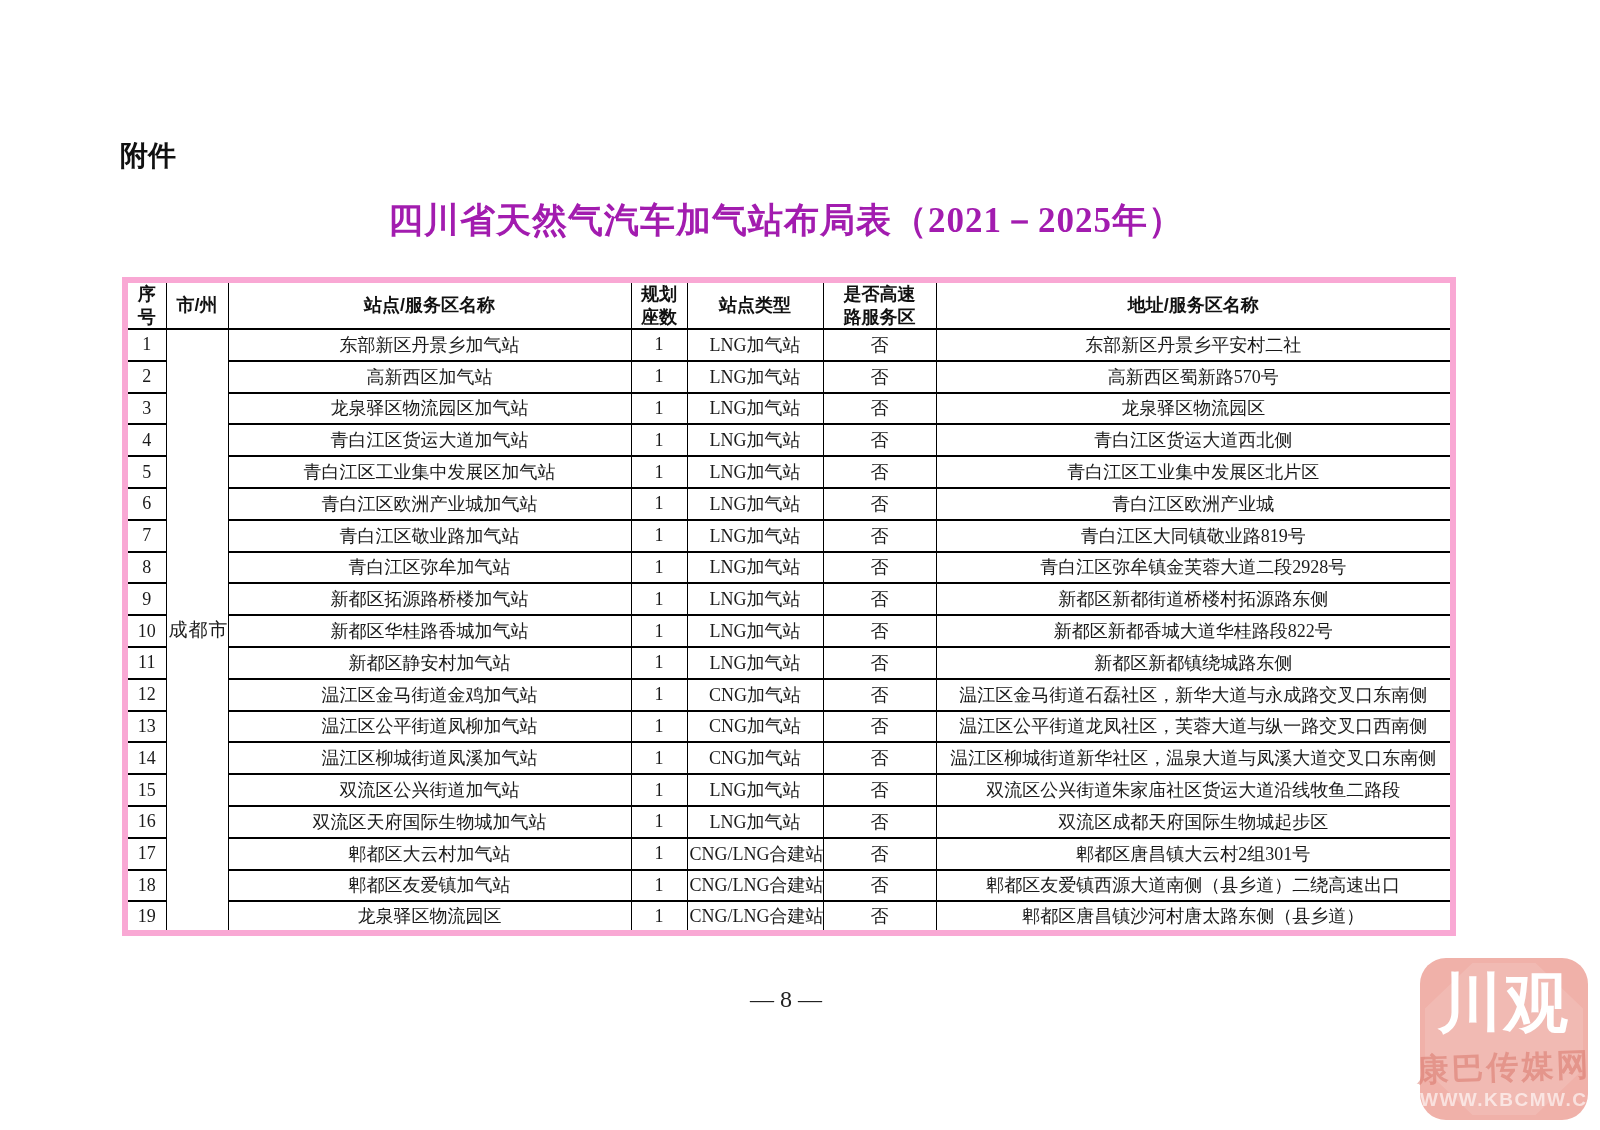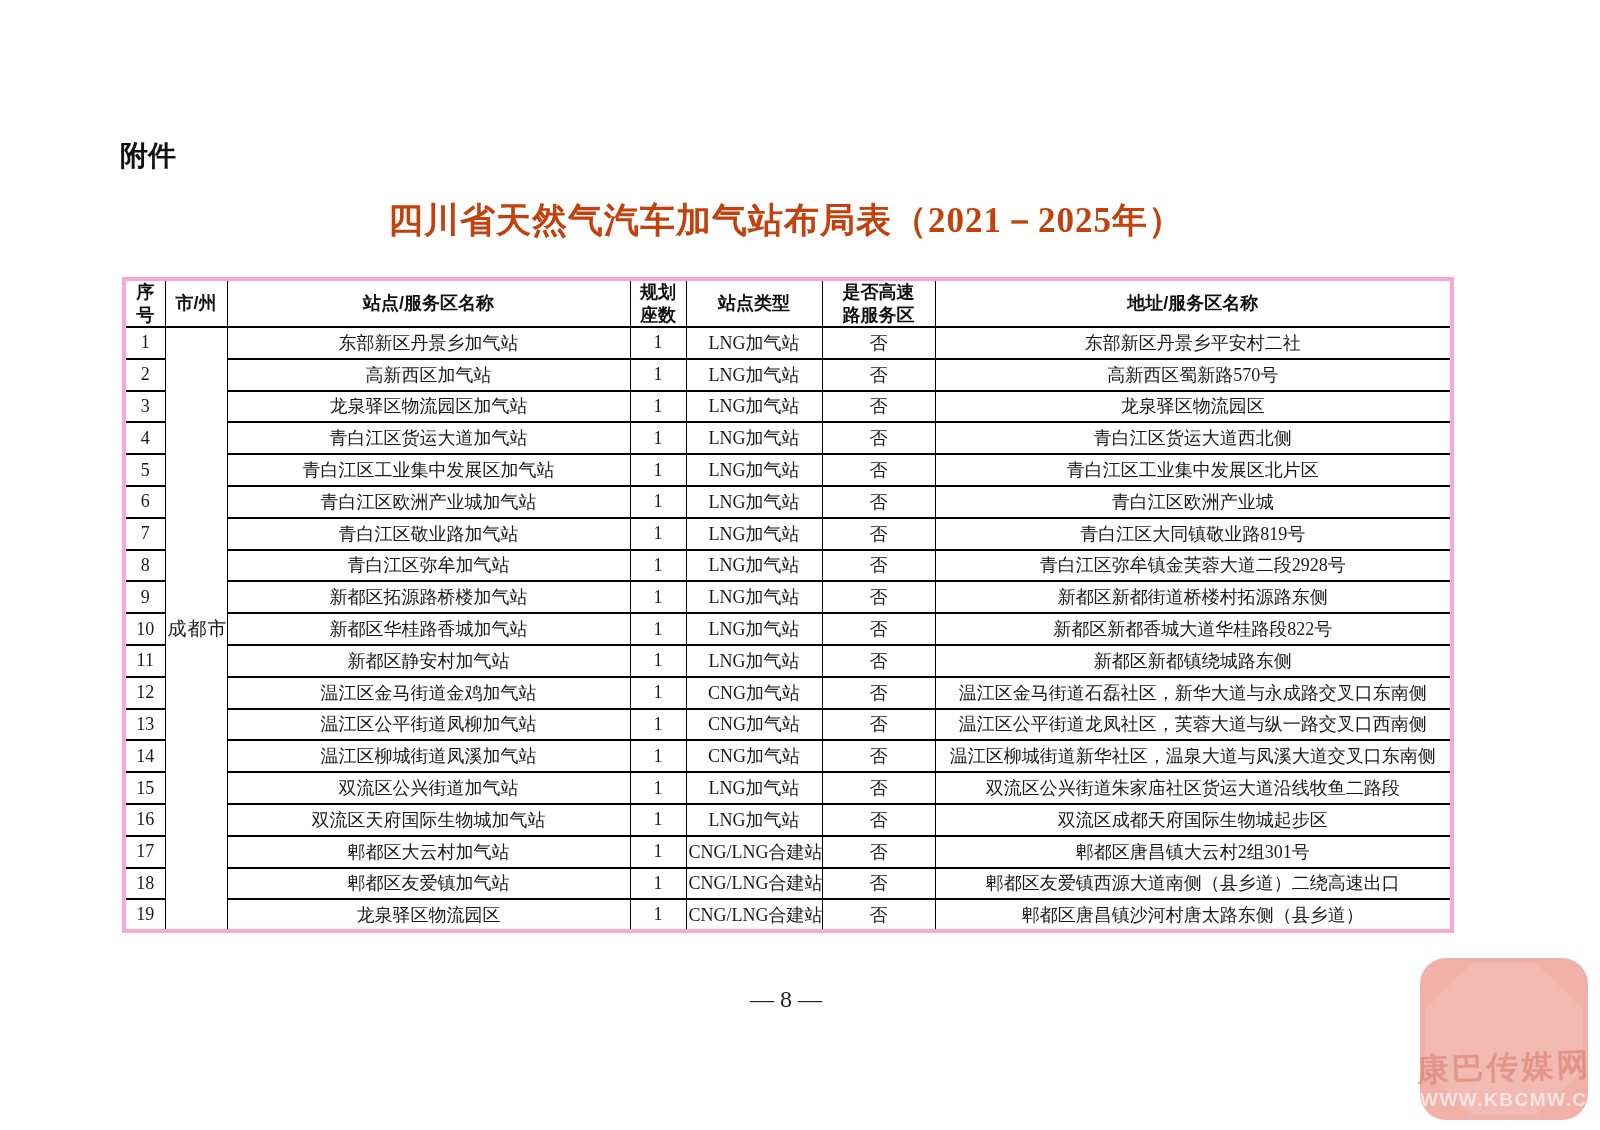--- a/index.html
+++ b/index.html
@@ -8,29 +8,29 @@
 
   .attachment-label {
     position: absolute; left: 120px; top: 137px;
     font-family: "Liberation Sans", "DejaVu Sans", sans-serif;
     font-weight: 600; font-size: 28px; color: #111;
   }
 
   .doc-title {
     position: absolute; left: 122px; top: 197px; width: 1328px;
     text-align: center; font-weight: bold; font-size: 35px;
-    letter-spacing: 1px; color: #c2410c;
+    letter-spacing: 1px; color: #a21caf;
     font-family: "Liberation Serif", "DejaVu Serif", serif;
   }
 
   .table-wrap { position: absolute; left: 122px; top: 277px; }
 
   table.station-table {
     border-collapse: collapse; table-layout: fixed; width: 1328px;
-    border: 4px solid #f9a8d4;
+    border: 6px solid #f9a8d4;
   }
   .station-table th, .station-table td {
     border: solid #000; border-width: 2px 1px;
     text-align: center; vertical-align: middle;
     overflow: hidden; padding: 0 2px;
   }
   .station-table th {
     font-family: "Liberation Sans", "DejaVu Sans", sans-serif;
     font-weight: 600; font-size: 18px; line-height: 1.25;
     height: 48px; white-space: pre-line; color: #111;
@@ -266,15 +266,16 @@
   </tr>
       </tbody>
   </table>
 </div>
 
 <div class="page-footer">— 8 —</div>
 
 <div class="watermark">
   <div class="wm-bg" style="background: rgb(240, 177, 169);"></div>
   <div class="wm-octagon"></div>
+  <div class="wm-main">川观</div>
   <div class="wm-sub">康巴传媒网</div>
   <div class="wm-url">WWW.KBCMW.COM</div>
 </div>
 
 </body></html>

